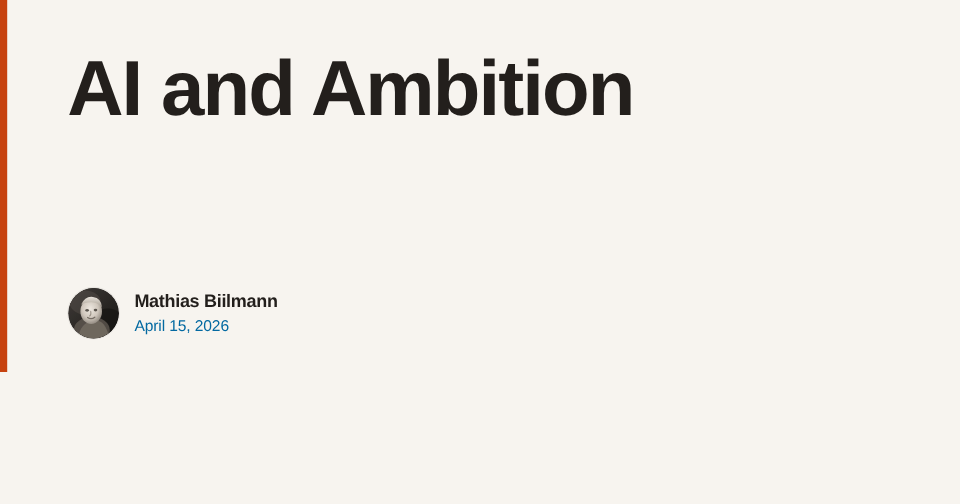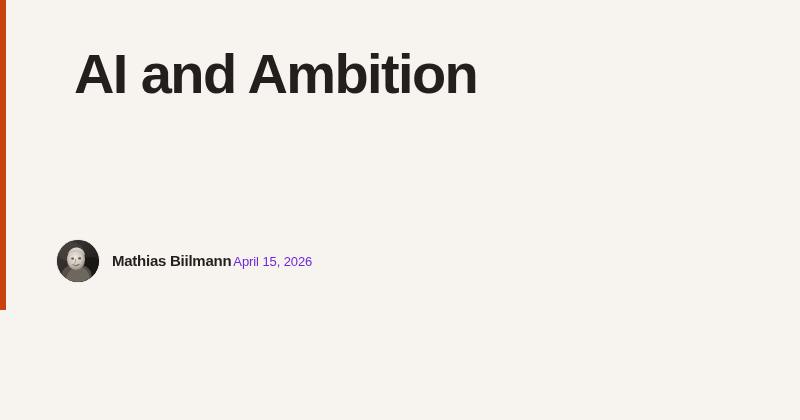--- a/index.html
+++ b/index.html
@@ -40,22 +40,22 @@
     top: 0px;
     width: 700px;
     height: 420px;
   }
 
   .article-title {
     margin: 0;
     padding: 0;
     position: absolute;
     top: 44px;
-    left: 18px;
-    font-size: 56px;
+    left: 0;
+    font-size: 65px;
     line-height: 60px;
     font-weight: 700;
     letter-spacing: -1.6px;
     color: #231f1c;
     font-family: "Liberation Sans", sans-serif;
     white-space: nowrap;
   }
 
   .article-deck {
     margin: 0;
@@ -92,42 +92,41 @@
     box-shadow: 0 0 0 1px rgba(0,0,0,0.06);
   }
   .avatar svg {
     display: block;
     width: 42px;
     height: 42px;
   }
 
   .byline-text {
     display: flex;
-    flex-direction: row;
+    flex-direction: column;
     justify-content: center;
     gap: 2px;
-    align-items: center;
   }
 
   .author-name {
     font-size: 15px;
     line-height: 18px;
     font-weight: 700;
     letter-spacing: -0.25px;
     color: #231f1c;
     font-family: "Liberation Sans", sans-serif;
     white-space: nowrap;
   }
 
   .publish-date {
     font-size: 13px;
     line-height: 17px;
     font-weight: 400;
     letter-spacing: -0.1px;
-    color: #6d28d9;
+    color: #0369a1;
     font-family: "Liberation Sans", sans-serif;
     white-space: nowrap;
   }
 </style>
 </head>
 <body>
 
 <div class="page">
 
   <div class="accent-bar"></div>

